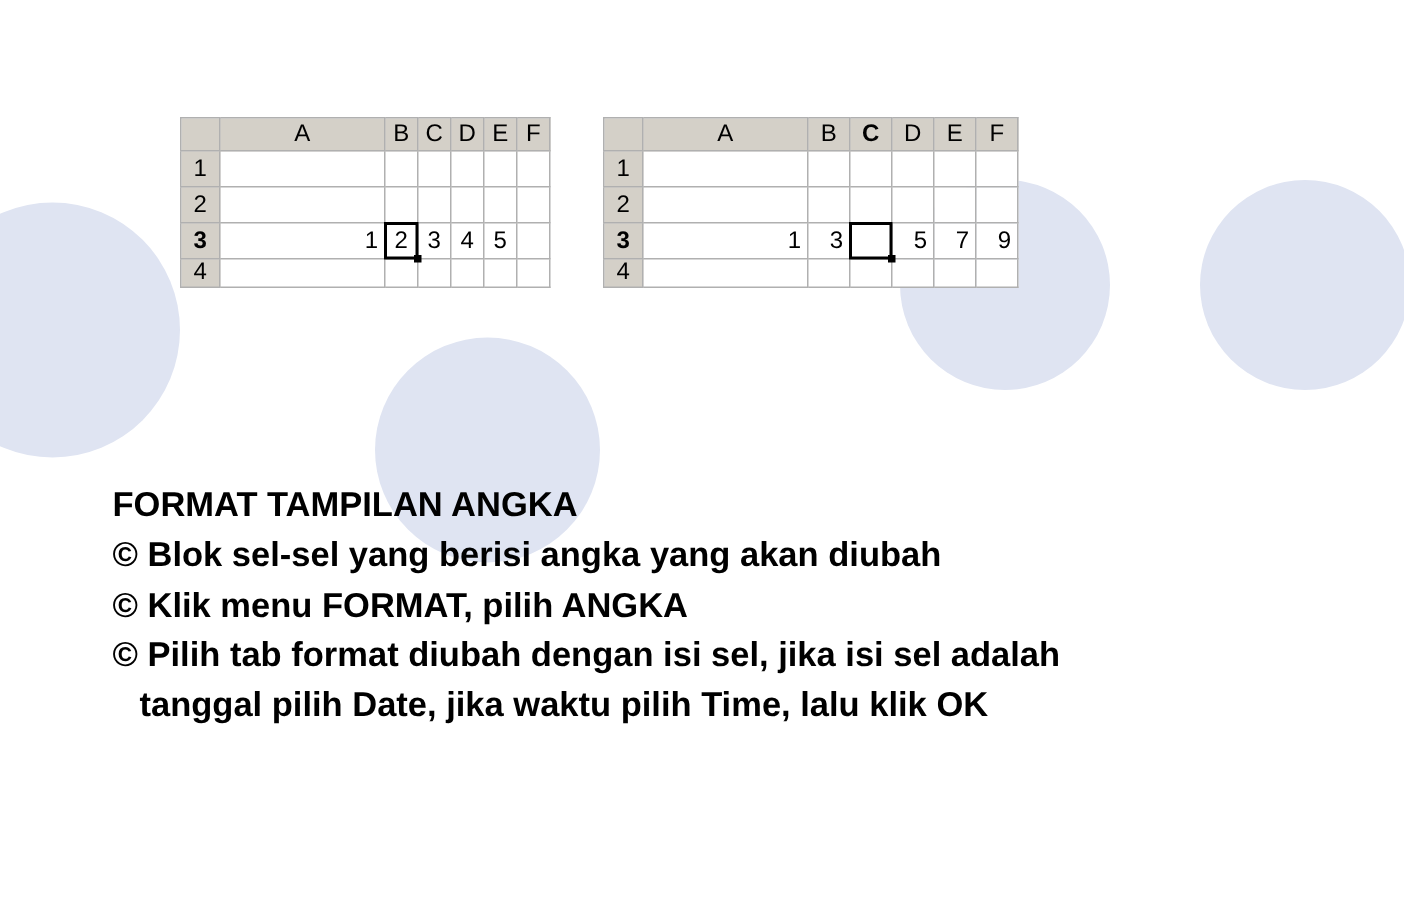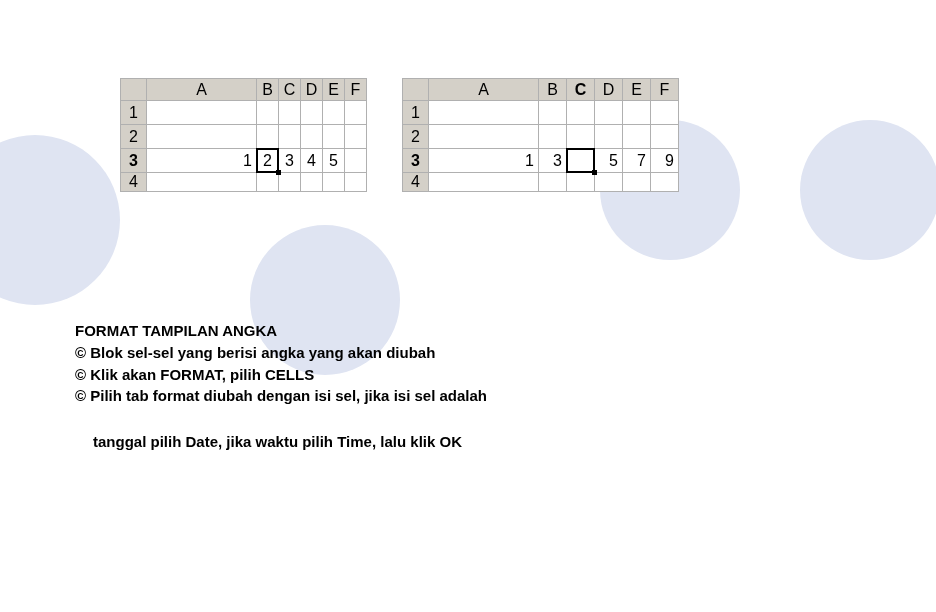--- a/index.html
+++ b/index.html
@@ -21,23 +21,23 @@
 .grid .rowhdr.bold { font-weight: bold; }
 .grid td.cell { width: 22px; height: 24px; }
 .grid td.wide { width: 110px; }
 
 
 td.sel { position: relative; }
 td.sel::after { content: ""; position: absolute; inset: -1px; border: 2px solid #000; pointer-events: none; }
 td.sel::before { content: ""; position: absolute; right: -3px; bottom: -3px; width: 5px; height: 5px; background: #000; }
 
 
-.textblock { position: absolute; left: 75px; top: 320px; font-size: 15px; font-weight: bold; line-height: 1.45; color: #000; z-index: 2; }
+.textblock { position: absolute; left: 75px; top: 320px; font-size: 23px; font-weight: bold; line-height: 1.45; color: #000; z-index: 2; }
 .textblock .bullet::before { content: "\00A9\00A0"; font-weight: bold; }
-.textblock .indent { padding-left: 18px; margin-top: 24px; }
+.textblock .indent { padding-left: 18px; }
 </style>
 </head>
 <body>
 
 <div class="circle c1"></div>
 <div class="circle c2"></div>
 <div class="circle c3"></div>
 <div class="circle c4"></div>
 
 <div class="sheets">
@@ -139,16 +139,16 @@
       <td style="height:12px"></td>
       <td style="height:12px"></td>
     </tr>
   </tbody>
     </table>
 </div>
 
 <div class="textblock">
   <div>FORMAT TAMPILAN ANGKA</div>
   <div class="bullet">Blok sel-sel yang berisi angka yang akan diubah</div>
-  <div class="bullet">Klik akan FORMAT, pilih CELLS</div>
+  <div class="bullet">Klik menu FORMAT, pilih ANGKA</div>
   <div class="bullet">Pilih tab format diubah dengan isi sel, jika isi sel adalah</div>
   <div class="indent">tanggal pilih Date, jika waktu pilih Time, lalu klik OK</div>
 </div>
 
 </body></html>

